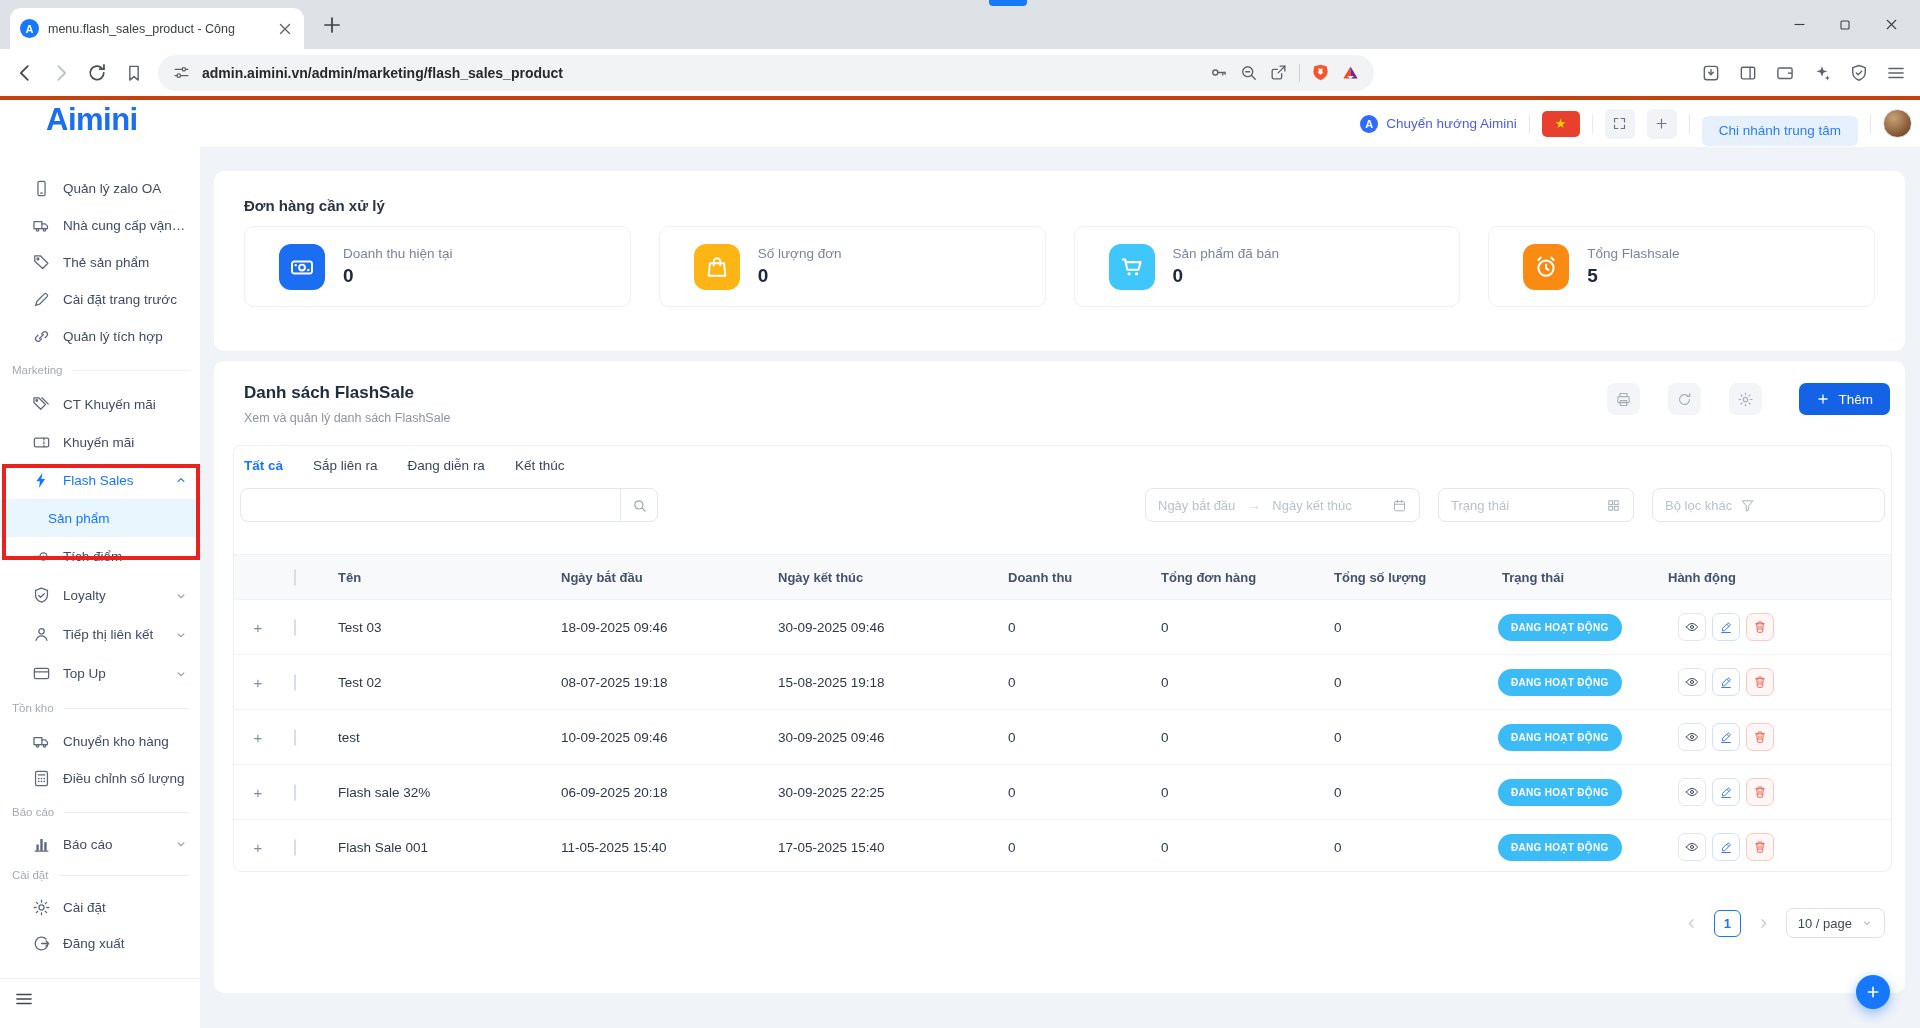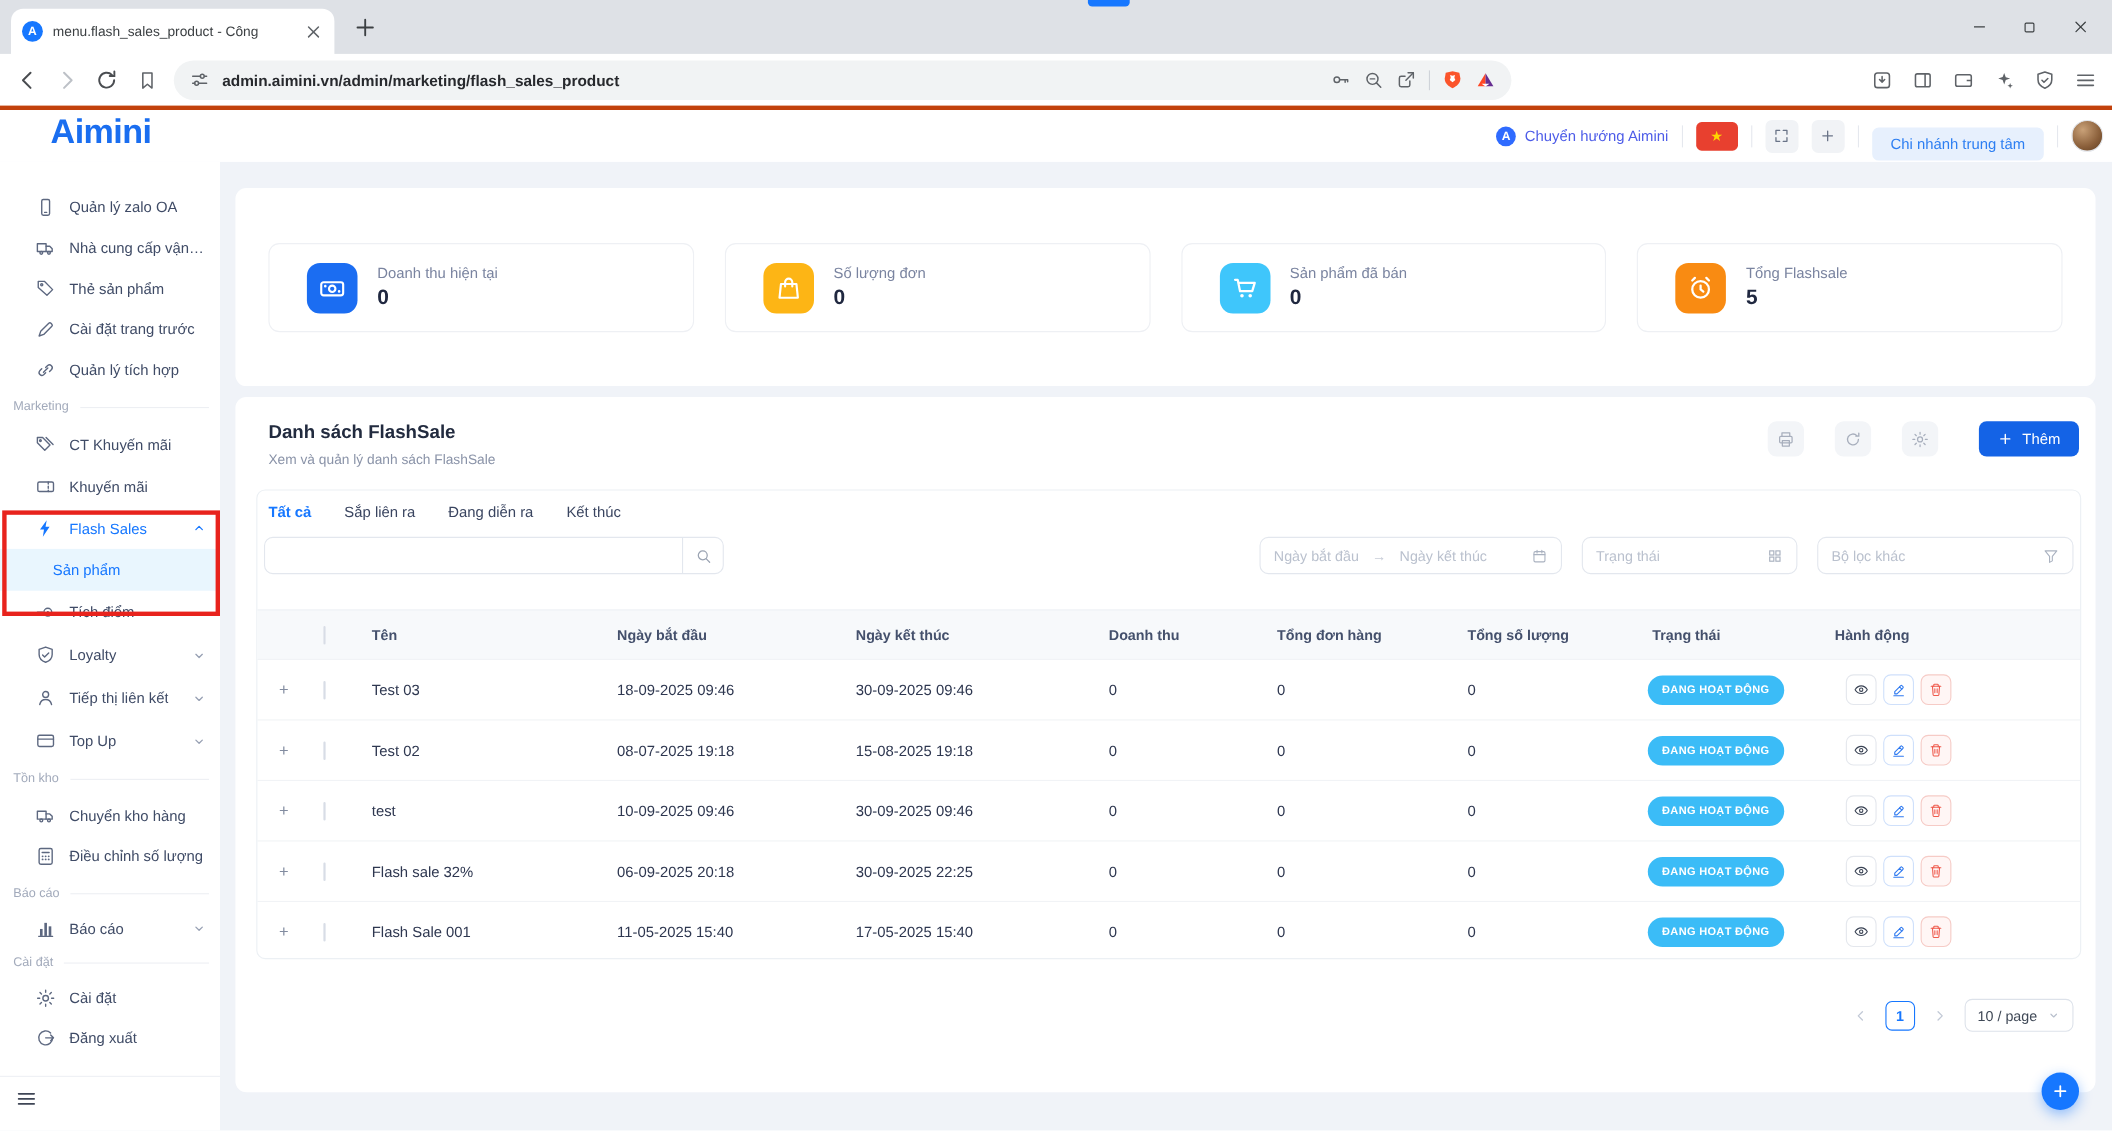--- a/index.html
+++ b/index.html
@@ -69,21 +69,21 @@
   .sb-section .ln{flex:1;height:1px;background:#edeff3;margin-left:10px;}
   .sb-clip{overflow:hidden;position:relative;}
   .red-box{position:absolute;left:2px;top:317px;width:190px;height:88px;border:4px solid #e8231d;z-index:6;pointer-events:none;}
   .sb-footer{position:absolute;left:0;width:200px;top:831px;border-top:1px solid #eef0f4;padding:10px 0 0 14px;box-sizing:border-box;}
   .sb-footer .icn{width:20px;height:20px;color:#3f4656;}
 
   
   .card{background:#fff;border-radius:10px;}
   .card-stats{height:180px;padding:26px 30px;box-sizing:border-box;}
   .stats-title{font-size:15px;font-weight:bold;color:#2a3346;}
-  .stats-row{display:flex;gap:28px;margin-top:24px;justify-content:center;}
+  .stats-row{display:flex;gap:28px;margin-top:12px;justify-content:center;}
   .stat{flex:1;height:81px;border:1px solid #eef0f4;border-radius:10px;display:flex;align-items:center;
         padding-left:34px;gap:18px;box-sizing:border-box;background:#fff;}
   .stat-icn{width:46px;height:46px;border-radius:12px;color:#fff;display:flex;align-items:center;justify-content:center;flex:none;}
   .stat-icn .icn{width:26px;height:26px;}
   .stat-label{font-size:13.5px;color:#7a84a0;}
   .stat-value{font-size:19px;font-weight:bold;color:#202840;margin-top:4px;}
 
   .card-list{margin-top:10px;height:632px;box-sizing:border-box;position:relative;padding-top:22px;}
   .list-head{display:flex;align-items:flex-start;padding:0 15px 0 30px;}
   .lh-title{font-size:17px;font-weight:bold;color:#222b3f;}
@@ -103,21 +103,21 @@
   .filter-row{display:flex;align-items:center;margin-top:15px;padding:0 6px;height:34px;}
   .search{width:418px;height:34px;border:1px solid #e3e7ee;border-radius:8px;display:flex;box-sizing:border-box;background:#fff;}
   .search input{flex:1;border:none;outline:none;background:none;padding:0 12px;font-size:13px;color:#333;font-family:inherit;}
   .search-btn{width:36px;border-left:1px solid #e3e7ee;display:flex;align-items:center;justify-content:center;color:#9aa3b2;background:none;}
   .search-btn .icn{width:15px;height:15px;}
   .filters{margin-left:auto;display:flex;gap:18px;}
   .f-box{height:34px;border:1px solid #e3e7ee;border-radius:8px;display:flex;align-items:center;
          padding:0 12px;color:#bac1ce;font-size:13px;gap:8px;box-sizing:border-box;background:#fff;}
   .f-box .icn{width:15px;height:15px;color:#aab2c0;}
   .f-box .sep{color:#c8cdd8;margin:0 4px;}
-  .f-date{width:275px;} .f-status{width:196px;justify-content:space-between;} .f-more{width:233px;justify-content:space-between;}
+  .f-date{width:275px;} .f-status{width:196px;justify-content:space-between;} .f-more{width:233px;}
 
   .trow{display:grid;grid-template-columns:48px 44px 223px 217px 230px 153px 173px 168px 166px 1fr;align-items:center;}
   .thead{margin-top:32px;height:44px;background:#f7f9fb;border-top:1px solid #eef1f5;color:#44506c;font-size:13px;font-weight:bold;}
   .tcell{padding-left:12px;box-sizing:border-box;}
   .tbody .trow{height:54px;border-top:1px solid #f1f3f6;font-size:13.5px;color:#2e3750;}
   .expand-cell{display:flex;justify-content:center;color:#828ca0;font-size:15px;}
   .cb{width:16px;height:16px;border:1.5px solid #d8dde6;border-radius:4px;background:#fff;margin-left:12px;}
   .badge{display:inline-block;background:#3bbcf7;color:#fff;font-size:10px;font-weight:bold;
          letter-spacing:.3px;padding:8px 13px;border-radius:15px;margin-left:8px;white-space:nowrap;}
   .actions{display:flex;gap:6px;padding-left:22px;}
@@ -529,20 +529,21 @@
             <svg viewBox="0 0 24 24" width="100%" height="100%" fill="none" stroke="currentColor" stroke-width="1.8" stroke-linecap="round">
               <path d="M3.5 6.5h17M3.5 12h17M3.5 17.5h17"></path>
             </svg>
           </span>
       </div>
     </div>
 
     <div class="main">
 
       <div class="card card-stats">
+        <div class="stats-title">Đơn hàng cần xử lý</div>
         <div class="stats-row" id="stats-row">
             <div class="stat">
               <span class="stat-icn" style="background:#1b6df2">
                 <span class="icn">
                   <svg viewBox="0 0 24 24" width="100%" height="100%" fill="none" stroke="currentColor" stroke-width="1.8" stroke-linecap="round" stroke-linejoin="round">
                     <rect x="2.8" y="7" width="18.4" height="11" rx="2"></rect>
                     <circle cx="12" cy="12.5" r="2.7"></circle>
                     <path d="M6.2 10.3v.01M17.8 14.7v.01" stroke-width="2.2"></path>
                   </svg>
                 </span>

